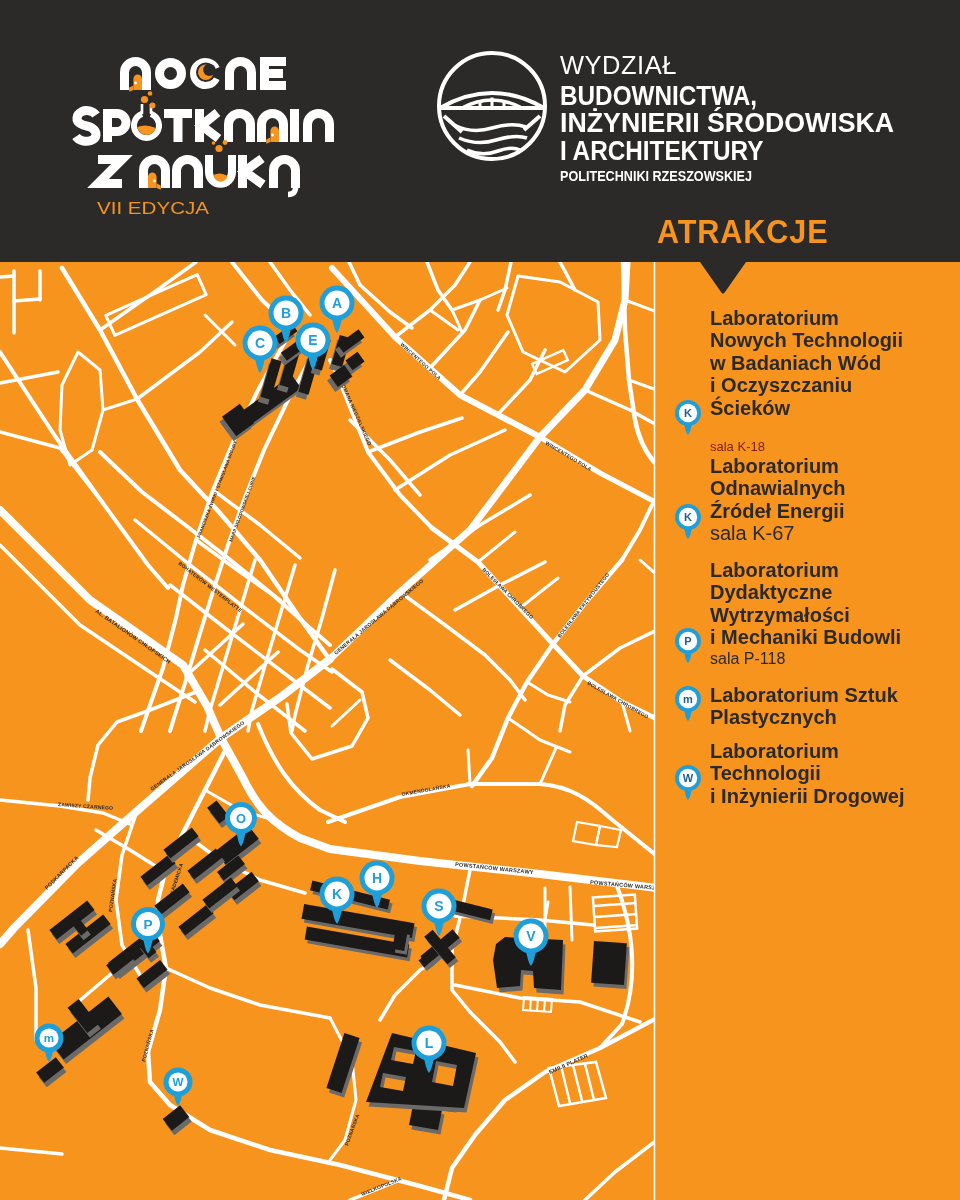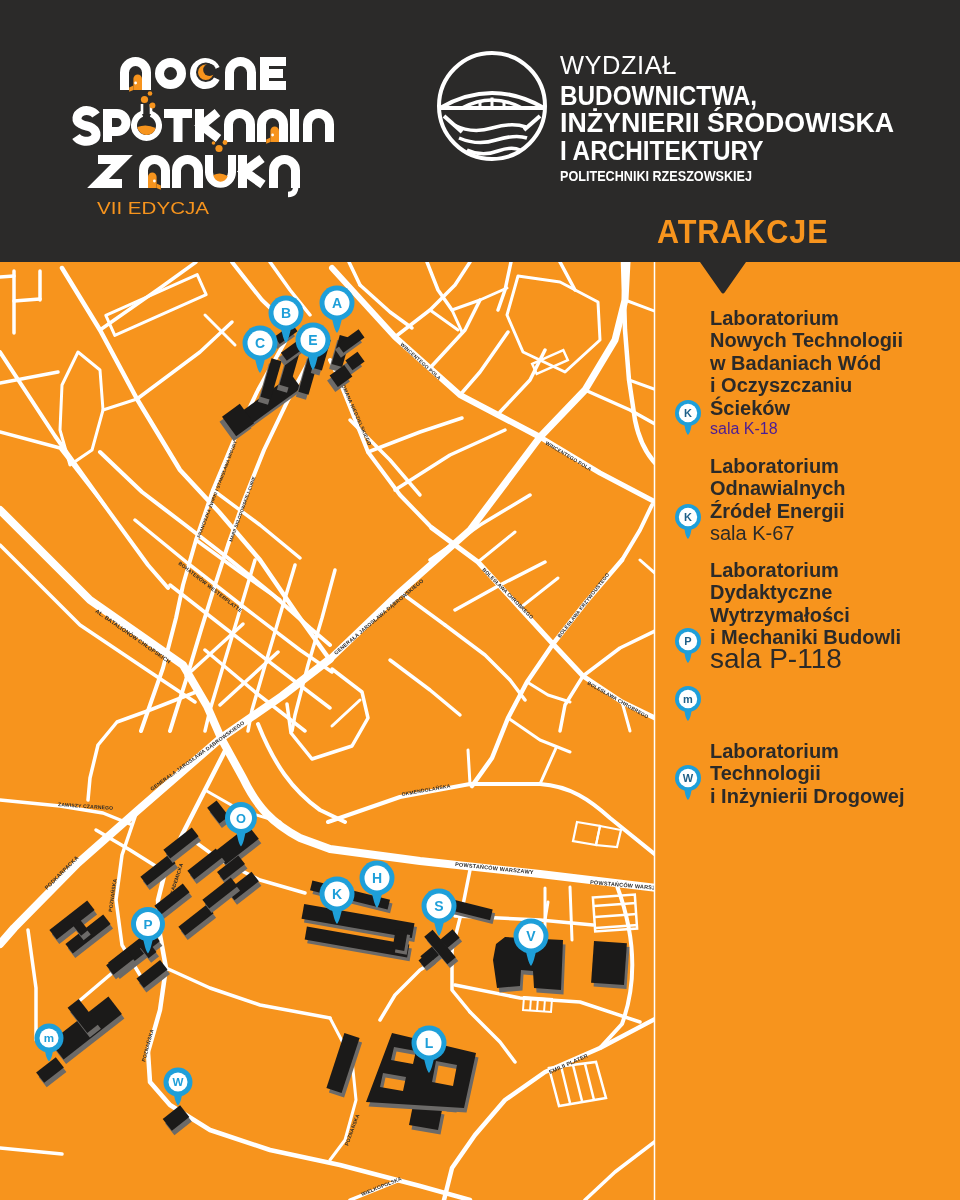--- a/index.html
+++ b/index.html
@@ -541,18 +541,19 @@
     </svg>
 <div style="position:absolute;left:560px;top:0;color:#fff;font-family:'Liberation Sans',sans-serif">
 <div style="position:absolute;left:0;top:51px;font-size:25px;letter-spacing:0.5px;transform:scaleX(1.02);transform-origin:left top;white-space:nowrap">WYDZIAŁ</div>
 <div style="position:absolute;left:0;top:81px;font-size:27px;font-weight:bold;transform:scaleX(0.9);transform-origin:left top;white-space:nowrap">BUDOWNICTWA,</div>
 <div style="position:absolute;left:0;top:108px;font-size:27px;font-weight:bold;transform:scaleX(0.99);transform-origin:left top;white-space:nowrap">INŻYNIERII ŚRODOWISKA</div>
 <div style="position:absolute;left:0;top:136px;font-size:27px;font-weight:bold;transform:scaleX(0.9);transform-origin:left top;white-space:nowrap">I ARCHITEKTURY</div>
 <div style="position:absolute;left:0;top:168px;font-size:14.5px;font-weight:bold;transform:scaleX(0.87);transform-origin:left top;white-space:nowrap">POLITECHNIKI RZESZOWSKIEJ</div>
 </div>
 <div style="position:absolute;left:657px;top:212px;font-size:34px;font-weight:bold;letter-spacing:1px;color:#F7941D;white-space:nowrap;transform:scaleX(0.9);transform-origin:left top">ATRAKCJE</div>
 <div style="position:absolute;left:710px;top:307px;font-weight:bold;font-size:20px;line-height:22.4px;color:#2B2A29;white-space:nowrap">Laboratorium<br>Nowych Technologii<br>w Badaniach Wód<br>i Oczyszczaniu<br>Ścieków<br></div>
-    <div style="position:absolute;left:710px;top:418px;font-size:16px;line-height:22.4px;color:#4c1d95;white-space:nowrap">sala K-18</div>
+    <div style="position:absolute;left:710px;top:436px;font-size:13px;line-height:22.4px;color:#7f1d1d;white-space:nowrap">sala K-18</div>
 <div style="position:absolute;left:710px;top:455px;font-weight:bold;font-size:20px;line-height:22.4px;color:#2B2A29;white-space:nowrap">Laboratorium<br>Odnawialnych<br>Źródeł Energii<br></div>
     <div style="position:absolute;left:710px;top:522px;font-size:20px;line-height:22.4px;color:#2B2A29;white-space:nowrap">sala K-67</div>
 <div style="position:absolute;left:710px;top:559px;font-weight:bold;font-size:20px;line-height:22.4px;color:#2B2A29;white-space:nowrap">Laboratorium<br>Dydaktyczne<br>Wytrzymałości<br>i Mechaniki Budowli<br></div>
-    <div style="position:absolute;left:710px;top:648px;font-size:28px;line-height:22.4px;color:#2B2A29;white-space:nowrap">sala P-118</div>
+    <div style="position:absolute;left:710px;top:648px;font-size:16px;line-height:22.4px;color:#2B2A29;white-space:nowrap">sala P-118</div>
+<div style="position:absolute;left:710px;top:684px;font-weight:bold;font-size:20px;line-height:22.4px;color:#2B2A29;white-space:nowrap">Laboratorium Sztuk<br>Plastycznych<br></div>
 <div style="position:absolute;left:710px;top:740px;font-weight:bold;font-size:20px;line-height:22.4px;color:#2B2A29;white-space:nowrap">Laboratorium<br>Technologii<br>i Inżynierii Drogowej<br></div>
 </div>
 </body></html>

